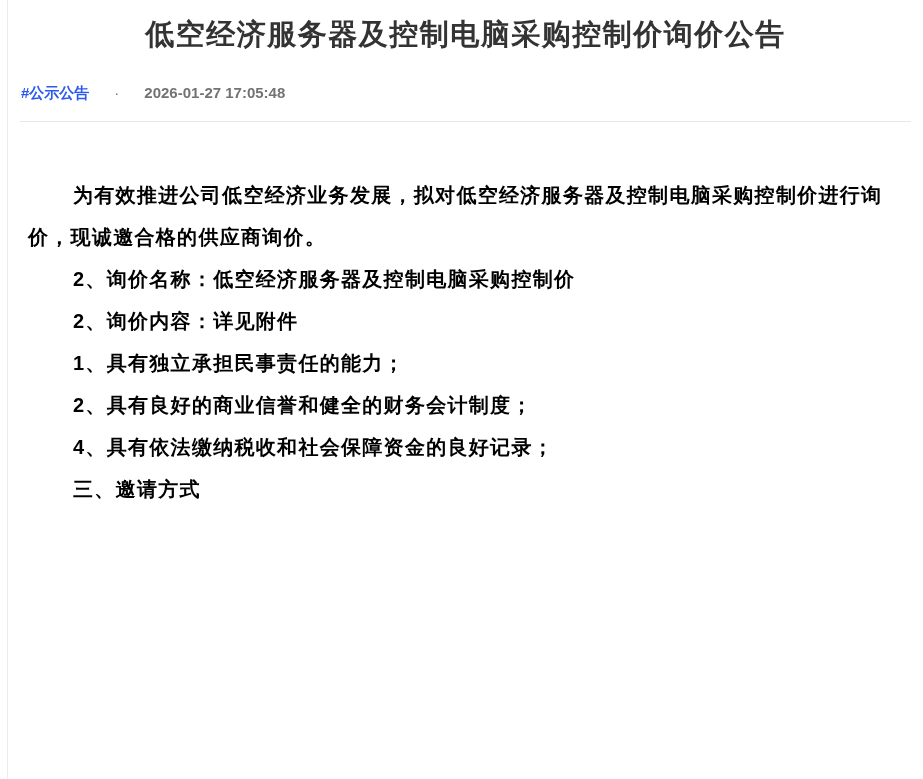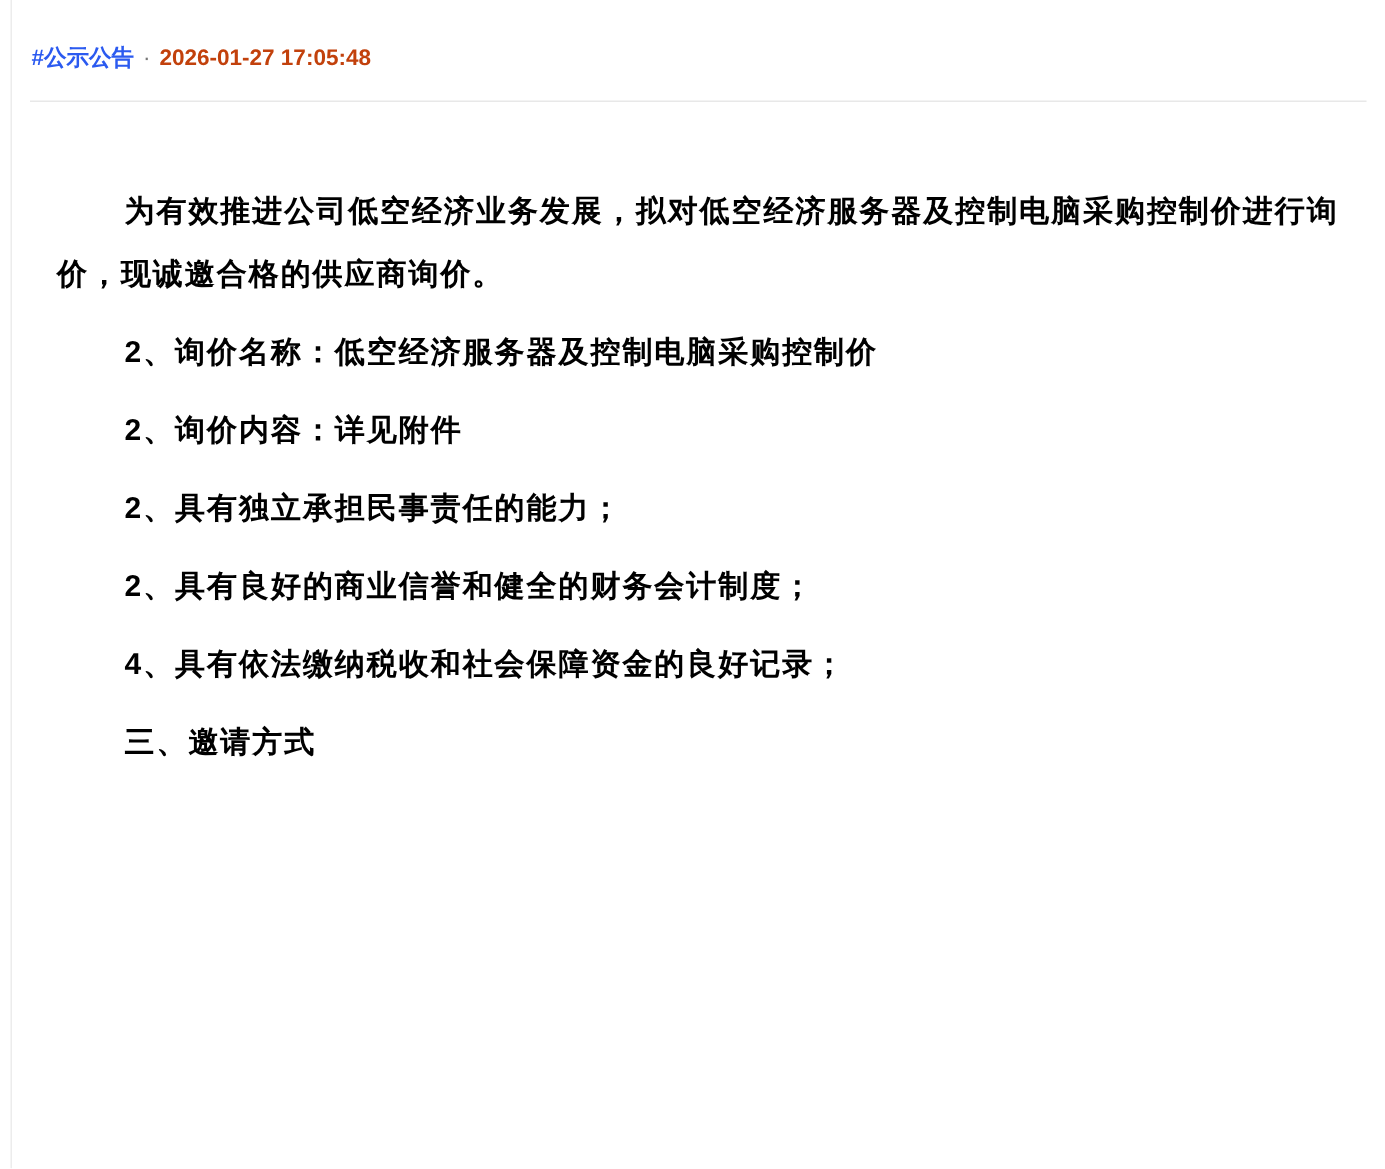--- a/index.html
+++ b/index.html
@@ -28,85 +28,86 @@
     line-height: 40px;
     letter-spacing: 1.5px;
     font-weight: 700;
     color: #333333;
     text-align: center;
   }
   .meta {
     margin: 29px 0 0 -7px;
     display: flex;
     align-items: center;
-    gap: 6px;
+    gap: 25px;
     font-size: 15px;
     font-weight: 700;
     line-height: 20px;
   }
   .tag {
     color: #2b5af0;
     text-decoration: none;
     cursor: pointer;
   }
   .sep {
     color: #777777;
     font-weight: 400;
   }
   .time {
-    color: #c2410c;
+    color: #737373;
     text-align: right;
   }
   .divider {
     margin: 18px 0 0 -8px;
     width: 891px;
     height: 1px;
     background: #e8e8e8;
   }
   .article {
     margin-top: 52px;
     color: #000000;
     font-weight: 700;
     font-size: 20px;
     letter-spacing: 1.3px;
   }
   .para, .h {
-    margin: 10px;
+    margin: 0;
     text-indent: 45px;
     line-height: 42px;
     font-size: 20px;
   }
   .h {
     font-weight: 800;
   }
 </style>
 </head>
 <body>
 
 <div class="card-left-border"></div>
 
 <div class="page">
 
+  <h1 class="title">低空经济服务器及控制电脑采购控制价询价公告</h1>
 
   <div class="meta">
     <a class="tag">#公示公告</a>
     <span class="sep">·</span>
     <span class="time">2026-01-27 17:05:48</span>
   </div>
 
   <div class="divider"></div>
 
   <div class="article">
 
     <p class="para">为有效推进公司低空经济业务发展，拟对低空经济服务器及控制电脑采购控制价进行询价，现诚邀合格的供应商询价。</p>
 
     <p class="para">2、询价名称：低空经济服务器及控制电脑采购控制价</p>
     <p class="para">2、询价内容：详见附件</p>
 
-    <p class="para">2、具有独立承担民事责任的能力；</p>
+    <p class="para">1、具有独立承担民事责任的能力；</p>
     <p class="para">2、具有良好的商业信誉和健全的财务会计制度；</p>
     <p class="para">4、具有依法缴纳税收和社会保障资金的良好记录；</p>
 
     <h2 class="h">三、邀请方式</h2>
 
   </div>
 
 </div>
 
 </body></html>

